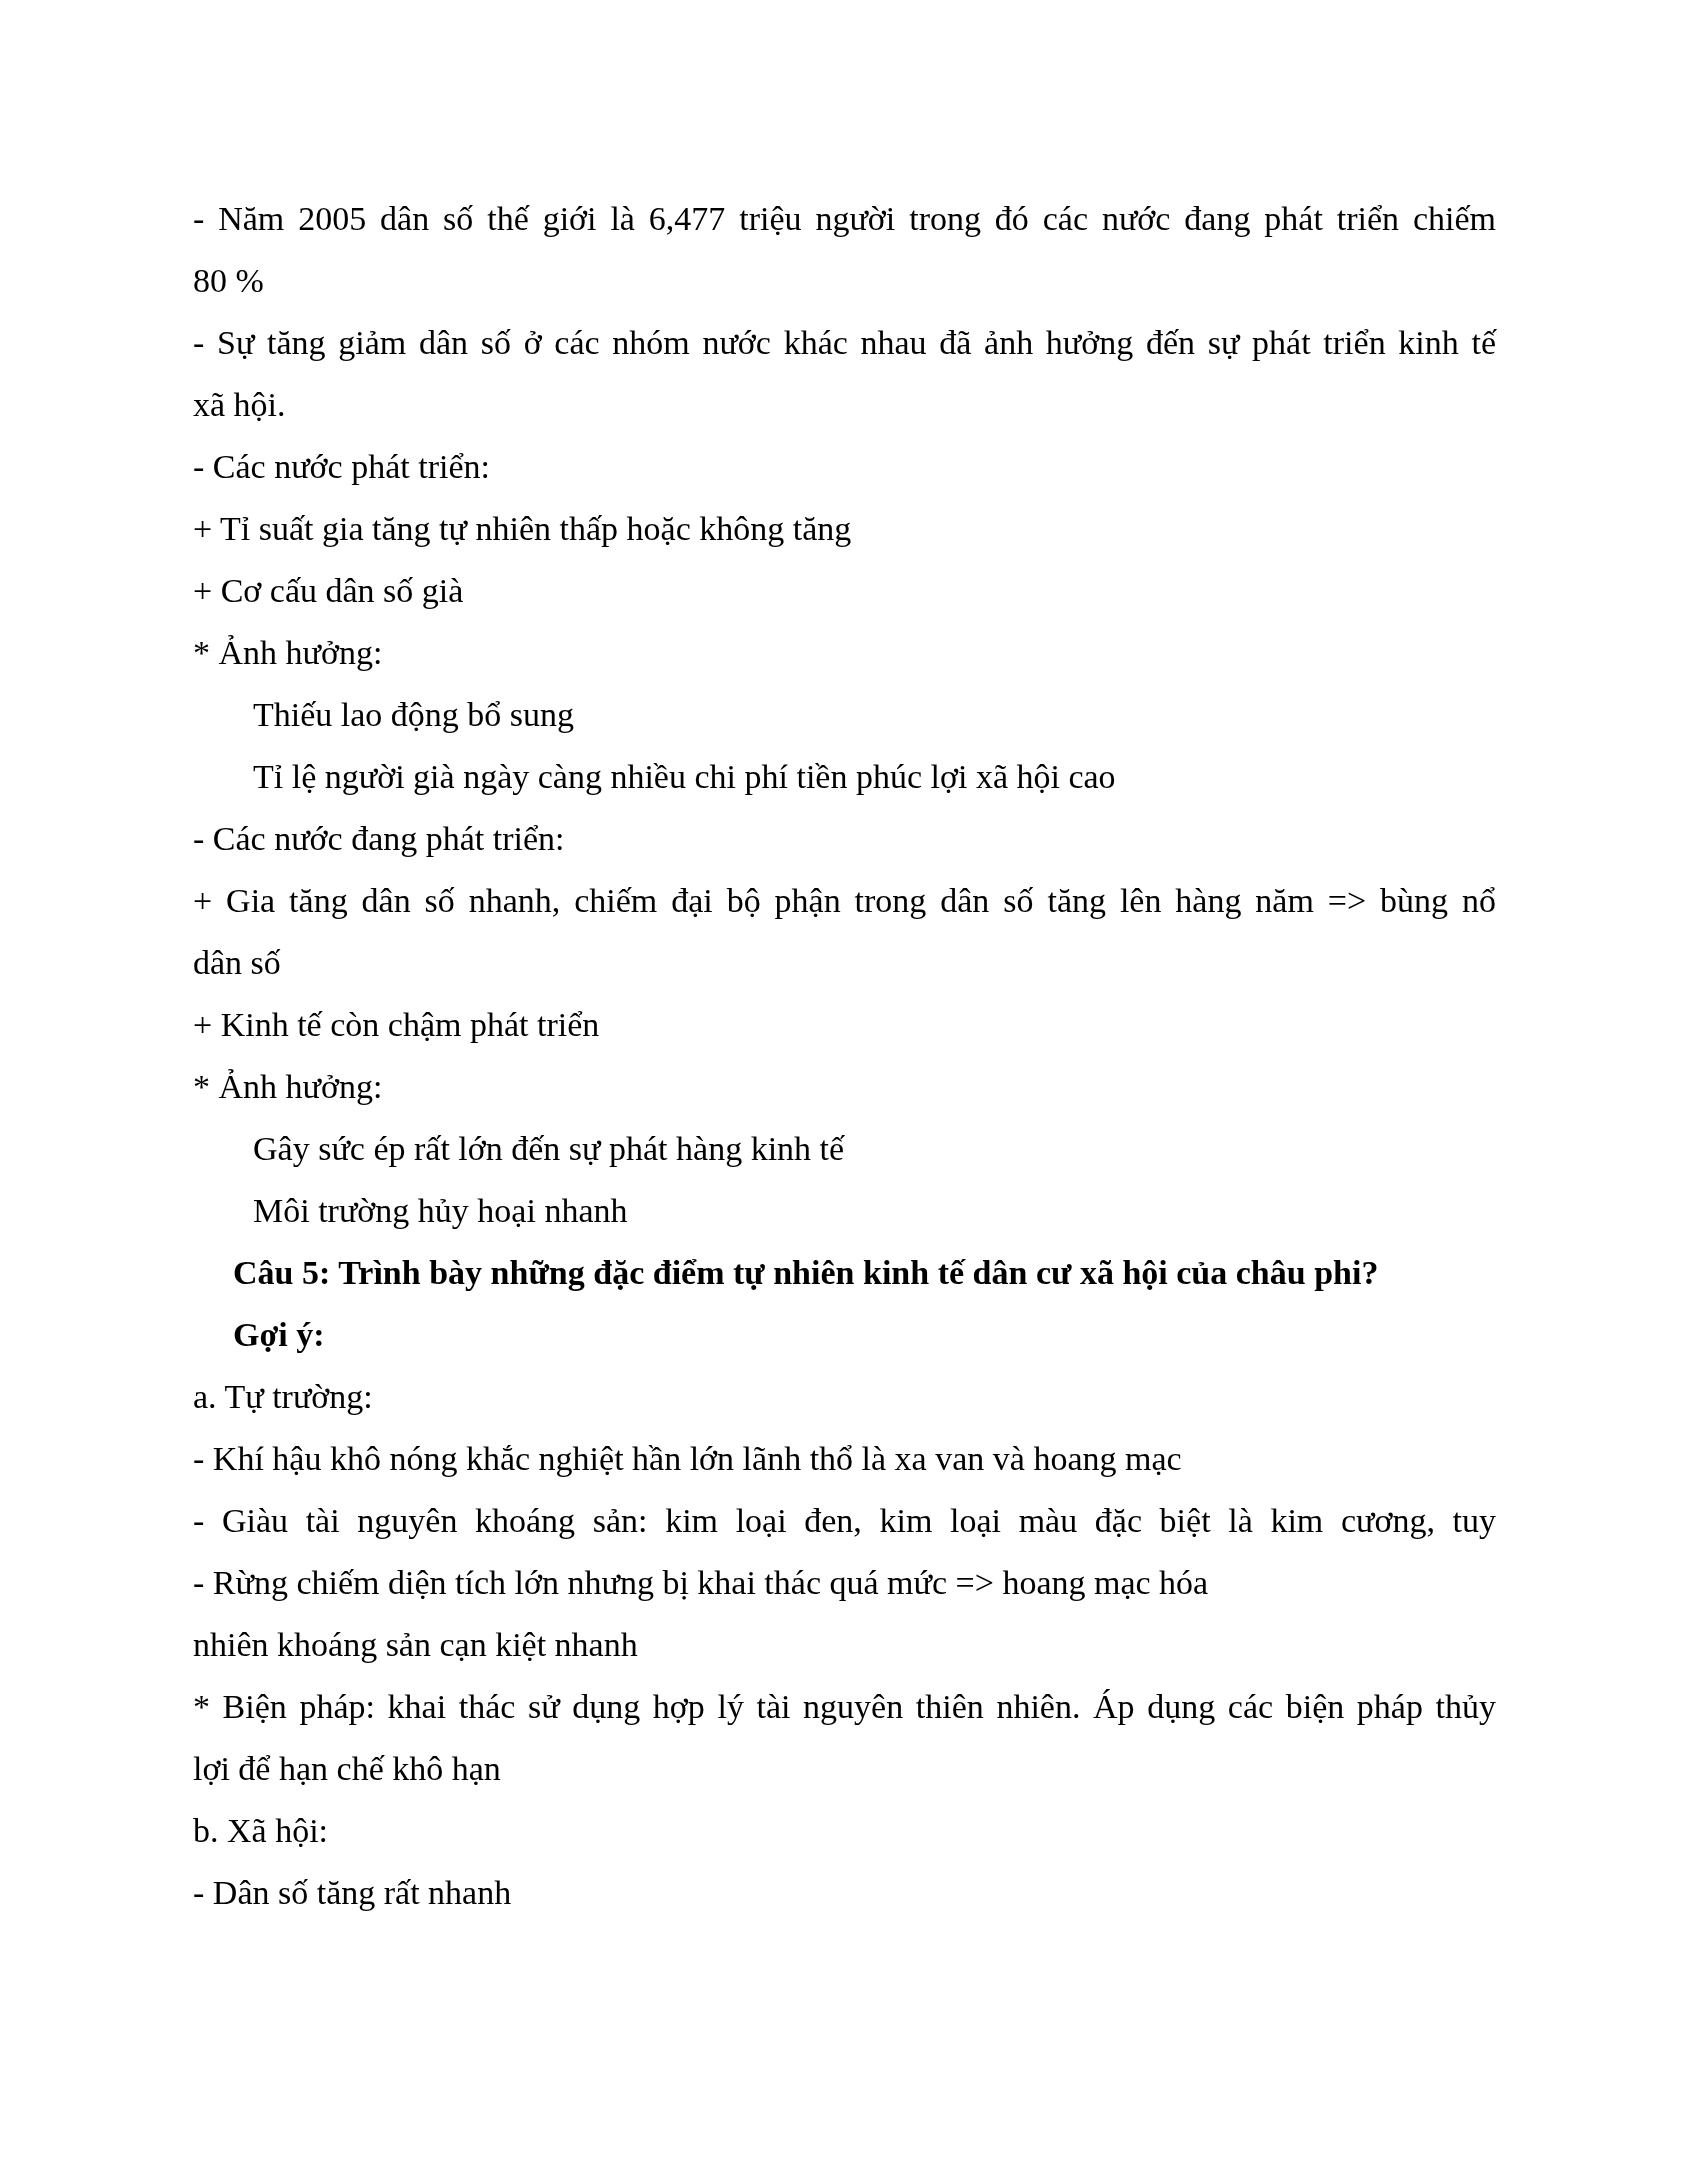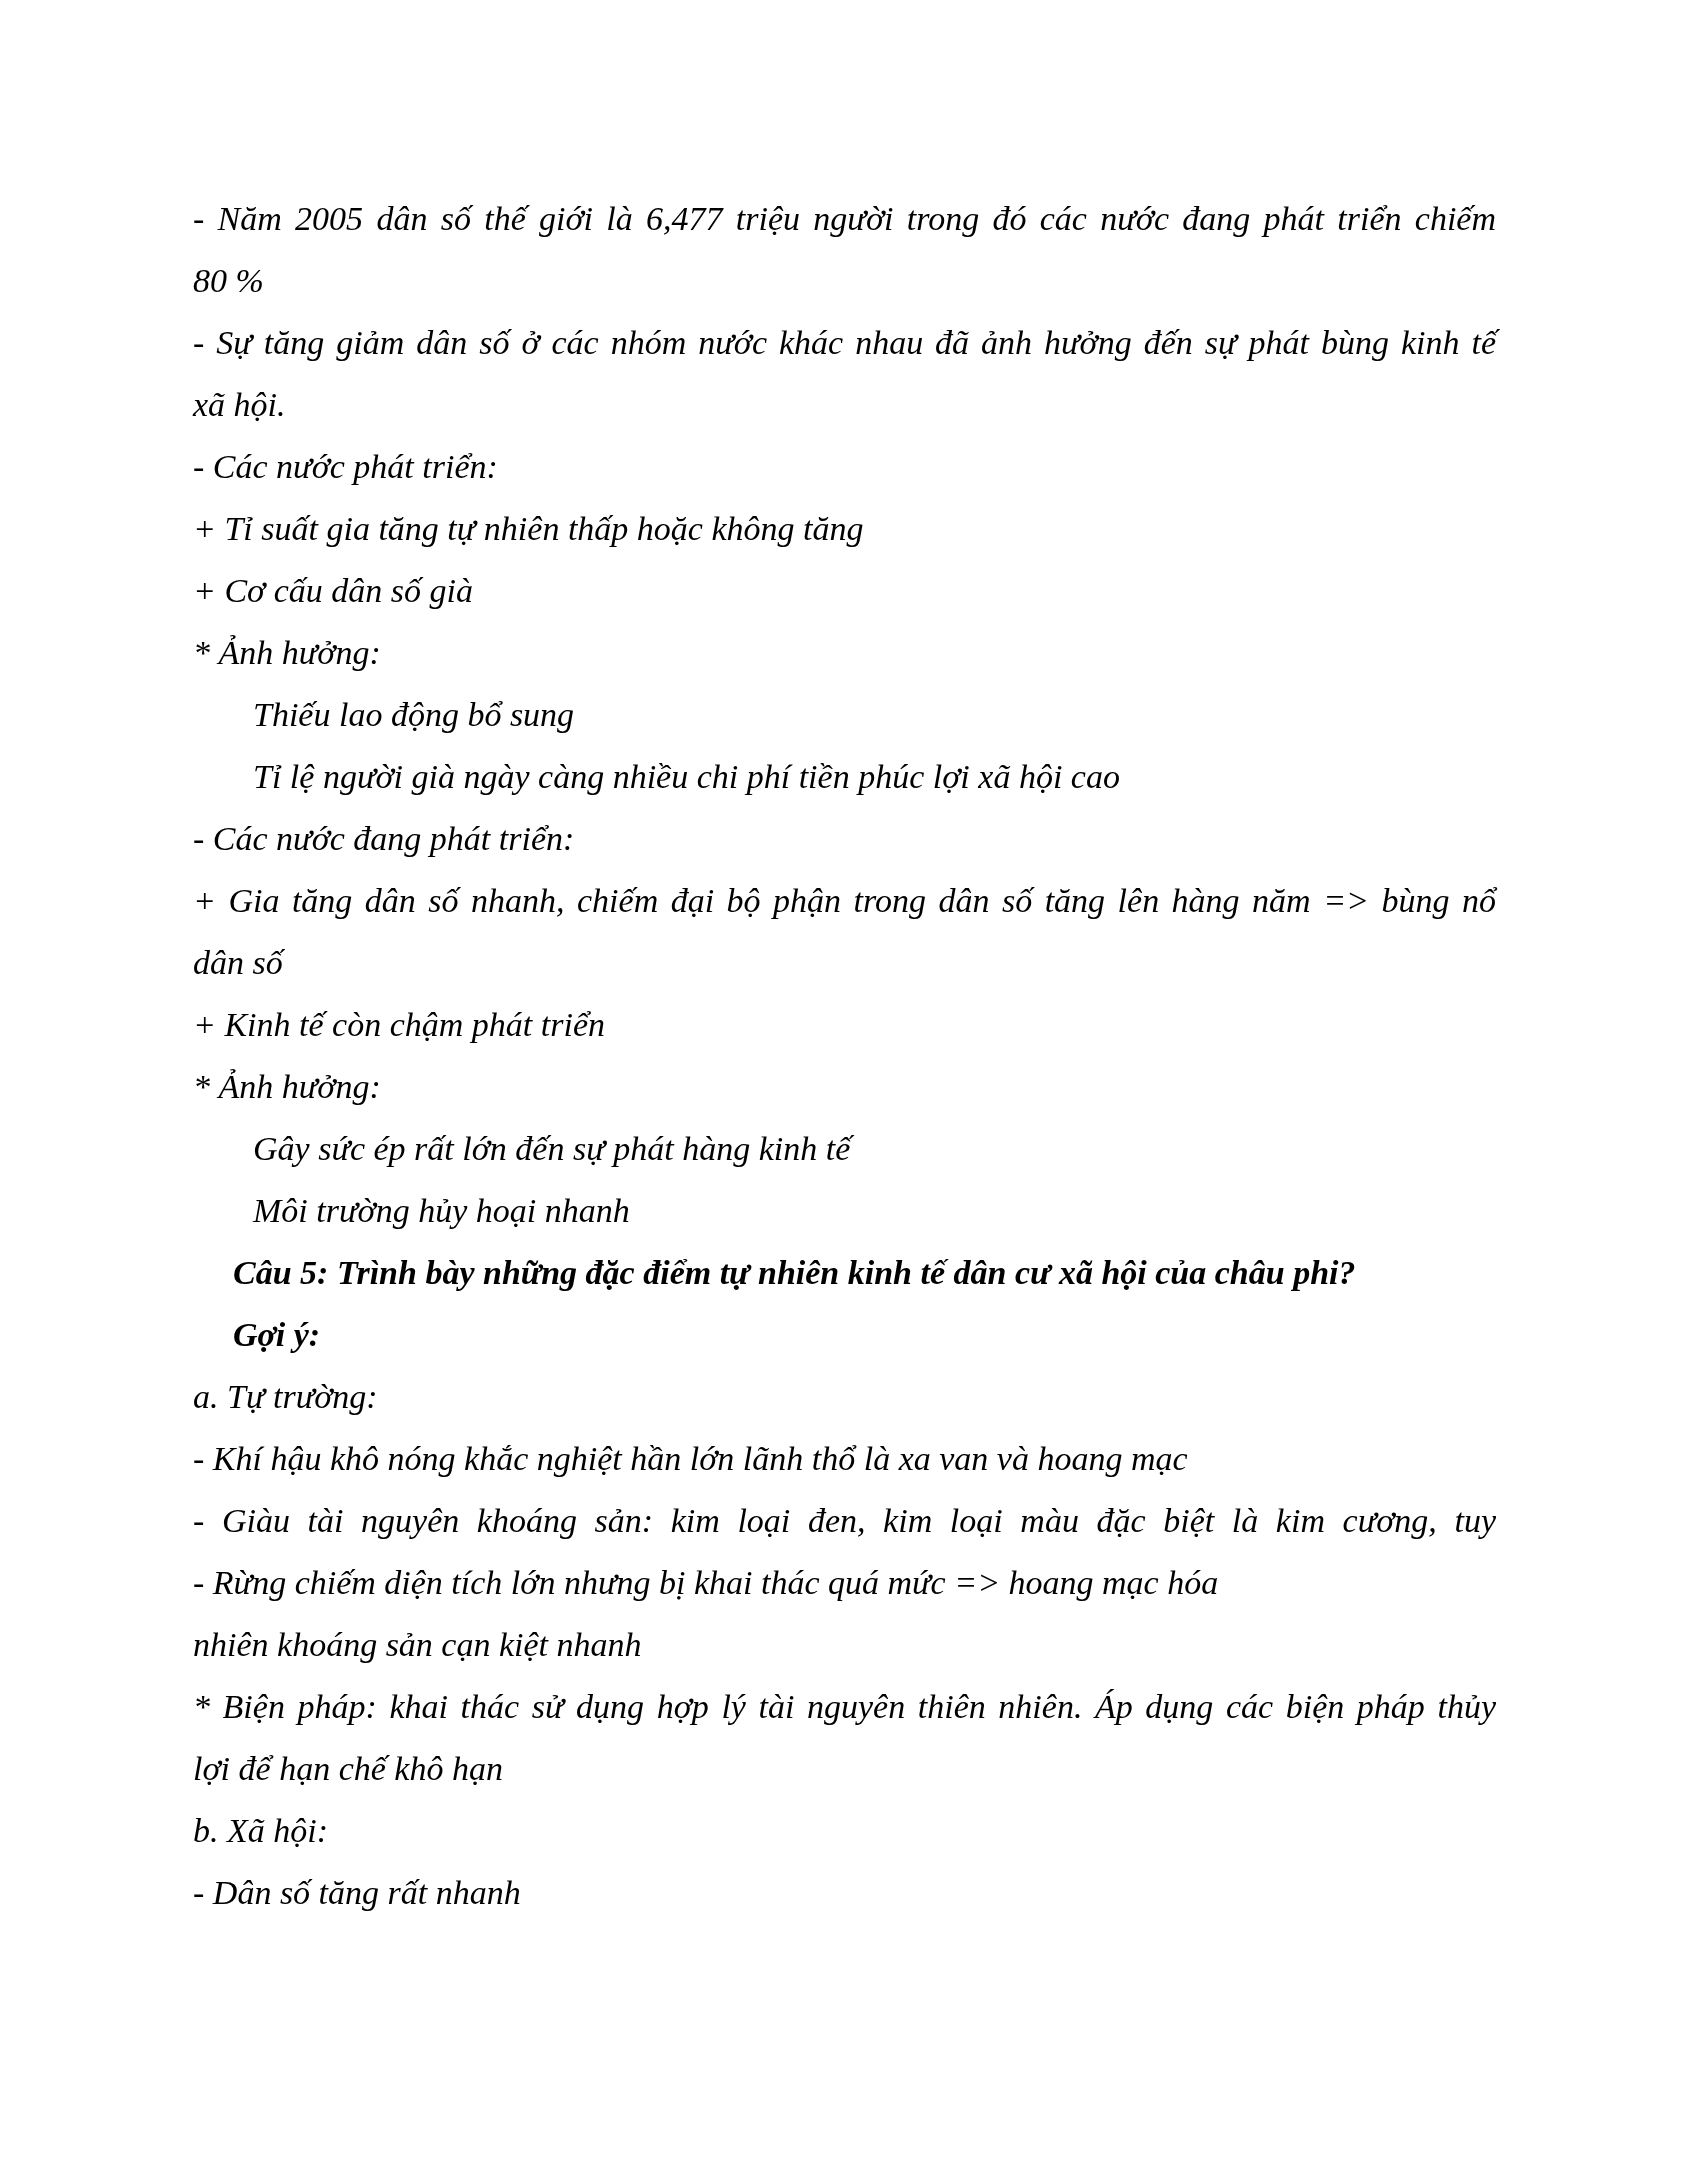--- a/index.html
+++ b/index.html
@@ -6,21 +6,20 @@
     margin: 0;
     padding: 0;
     background: #ffffff;
   }
   .page {
     position: relative;
     width: 1690px;
     height: 2183px;
     background: #ffffff;
     overflow: hidden;
-    font-style: italic;
   }
   .content {
     position: absolute;
     left: 193px;
     top: 0;
     width: 1303px;
     padding-top: 188px;
   }
   .line {
     height: 62px;
@@ -43,21 +42,21 @@
     margin-left: 40px;
   }
 </style>
 </head>
 <body>
 
 <div class="page">
   <div class="content" id="document-content">
       <div class="line justify">- Năm 2005 dân số thế giới là 6,477 triệu người trong đó các nước đang phát triển chiếm</div>
       <div class="line">80 %</div>
-      <div class="line justify">- Sự tăng giảm dân số ở các nhóm nước khác nhau đã ảnh hưởng đến sự phát bùng kinh tế</div>
+      <div class="line justify">- Sự tăng giảm dân số ở các nhóm nước khác nhau đã ảnh hưởng đến sự phát triển kinh tế</div>
       <div class="line">xã hội.</div>
       <div class="line">- Các nước phát triển:</div>
       <div class="line">+ Tỉ suất gia tăng tự nhiên thấp hoặc không tăng</div>
       <div class="line">+ Cơ cấu dân số già</div>
       <div class="line">* Ảnh hưởng:</div>
       <div class="line indent">Thiếu lao động bổ sung</div>
       <div class="line indent">Tỉ lệ người già ngày càng nhiều chi phí tiền phúc lợi xã hội cao</div>
       <div class="line">- Các nước đang phát triển:</div>
       <div class="line justify">+ Gia tăng dân số nhanh, chiếm đại bộ phận trong dân số tăng lên hàng năm =&gt; bùng nổ</div>
       <div class="line">dân số</div>

